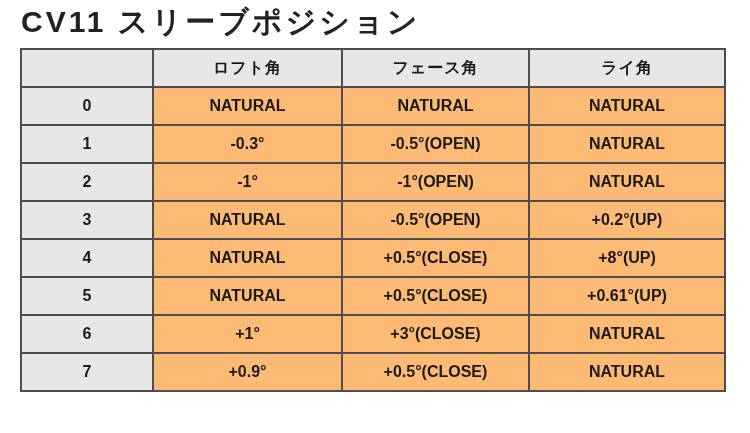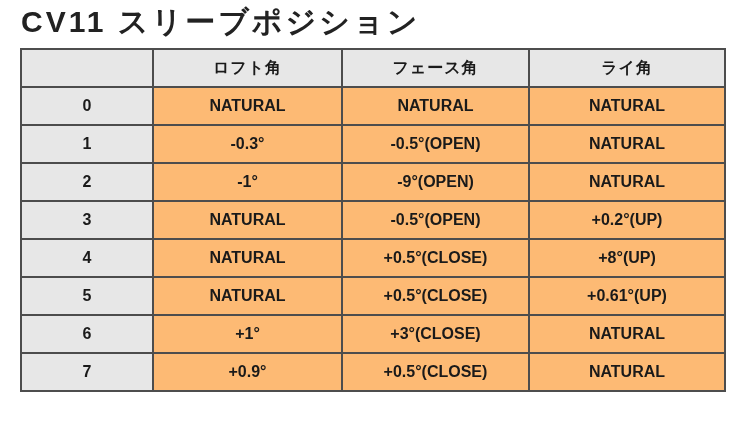--- a/index.html
+++ b/index.html
@@ -92,21 +92,21 @@
       </tr>
       <tr>
         <td class="pos">1</td>
         <td class="val">-0.3°</td>
         <td class="val">-0.5°(OPEN)</td>
         <td class="val">NATURAL</td>
       </tr>
       <tr>
         <td class="pos">2</td>
         <td class="val">-1°</td>
-        <td class="val">-9°(OPEN)</td>
+        <td class="val">-1°(OPEN)</td>
         <td class="val">NATURAL</td>
       </tr>
       <tr>
         <td class="pos">3</td>
         <td class="val">NATURAL</td>
         <td class="val">-0.5°(OPEN)</td>
         <td class="val">+0.2°(UP)</td>
       </tr>
       <tr>
         <td class="pos">4</td>

